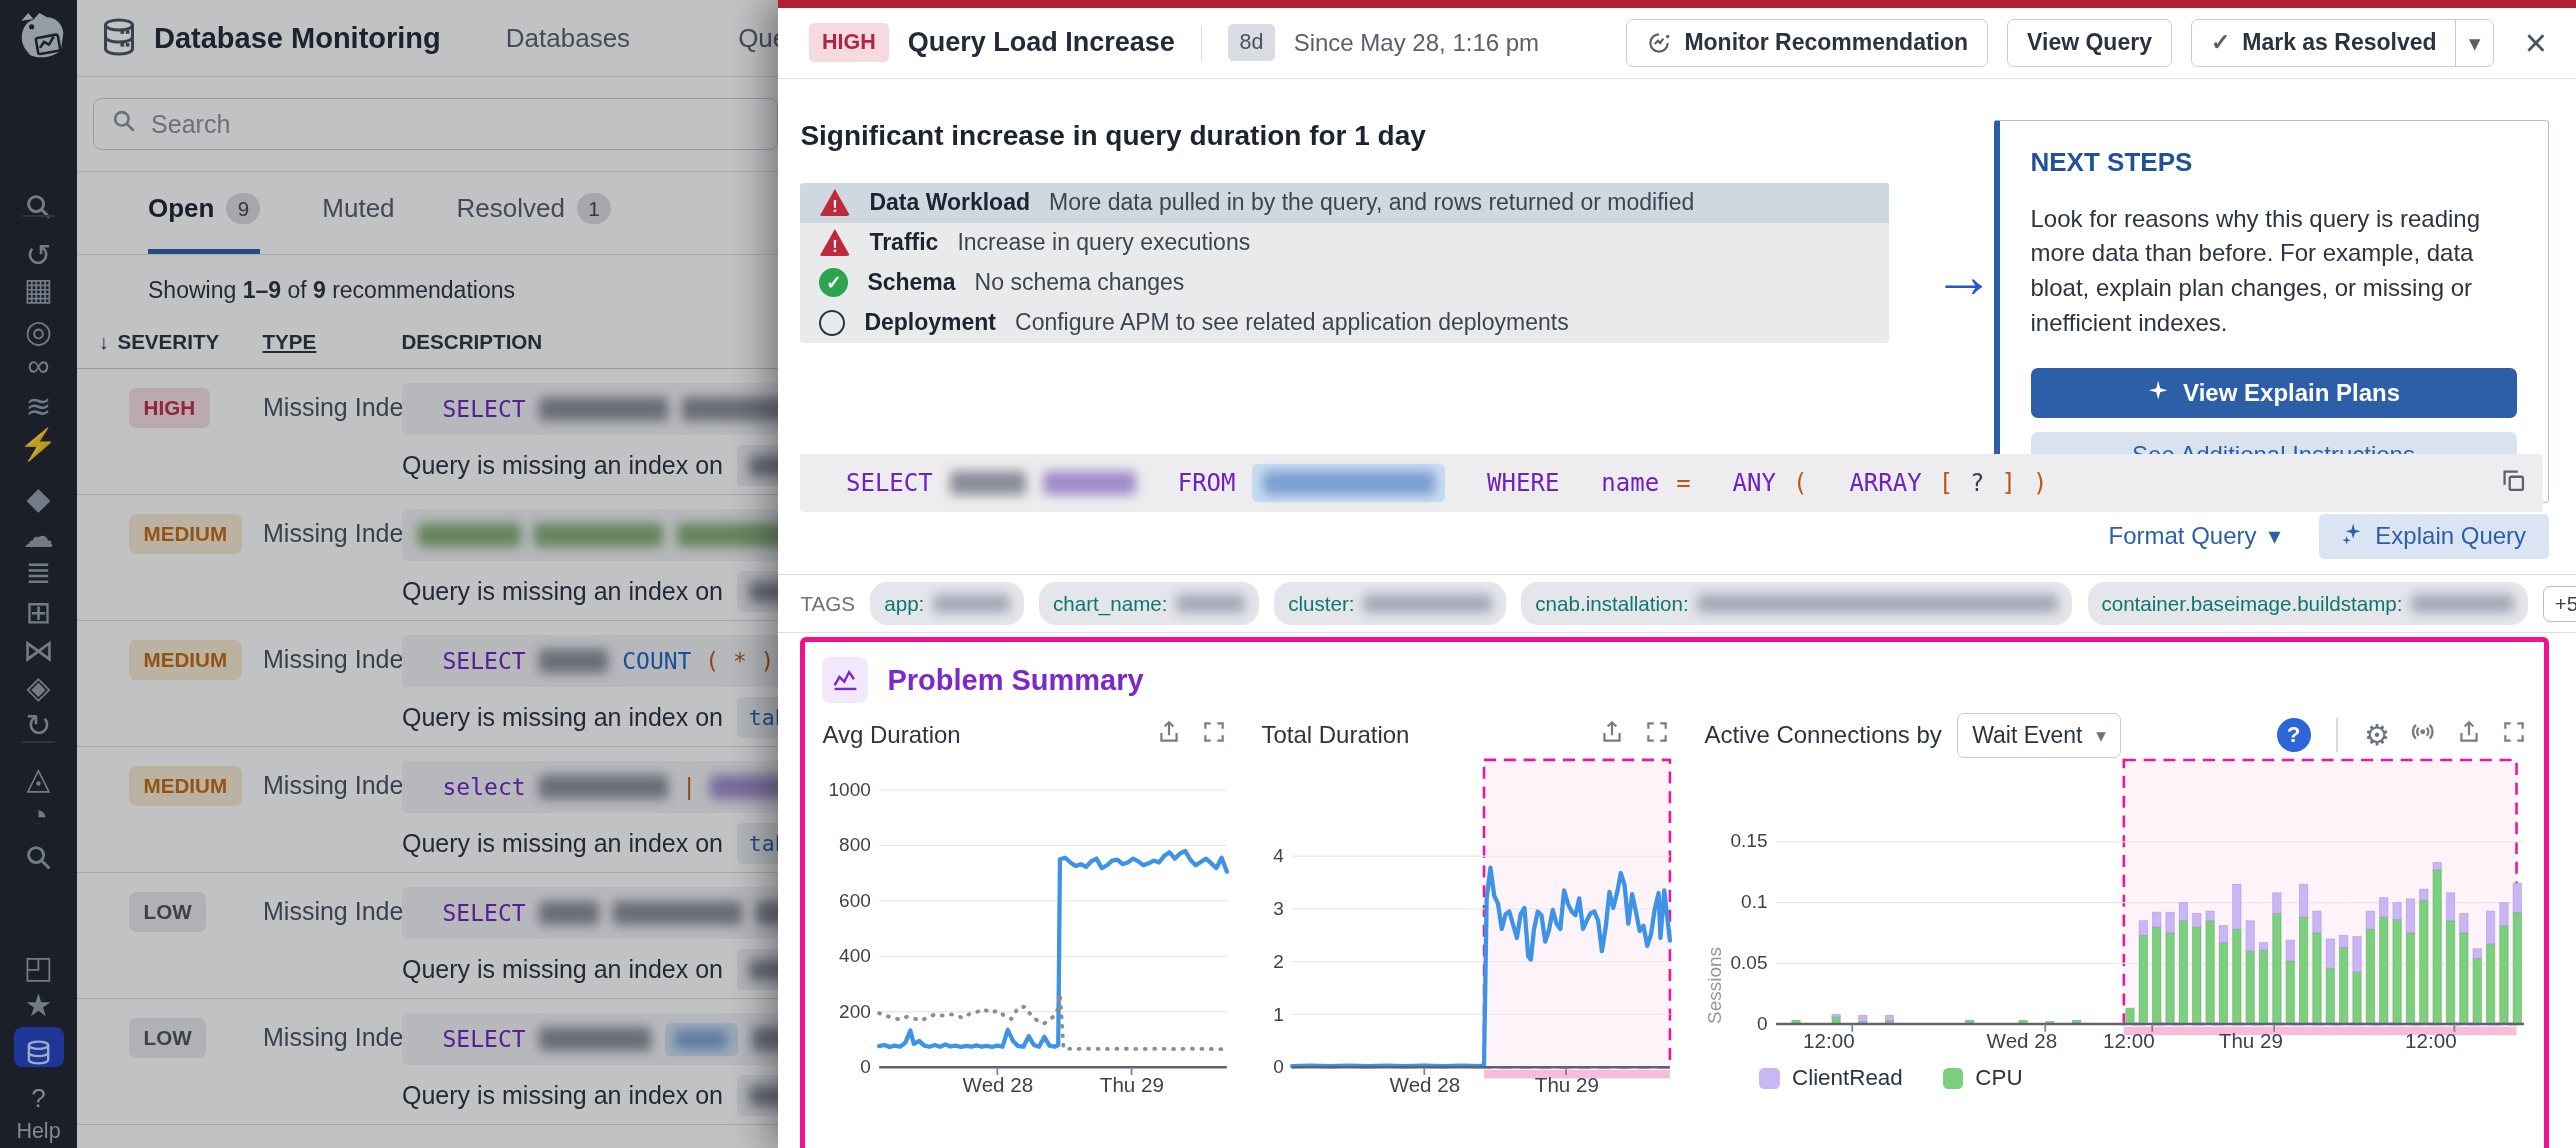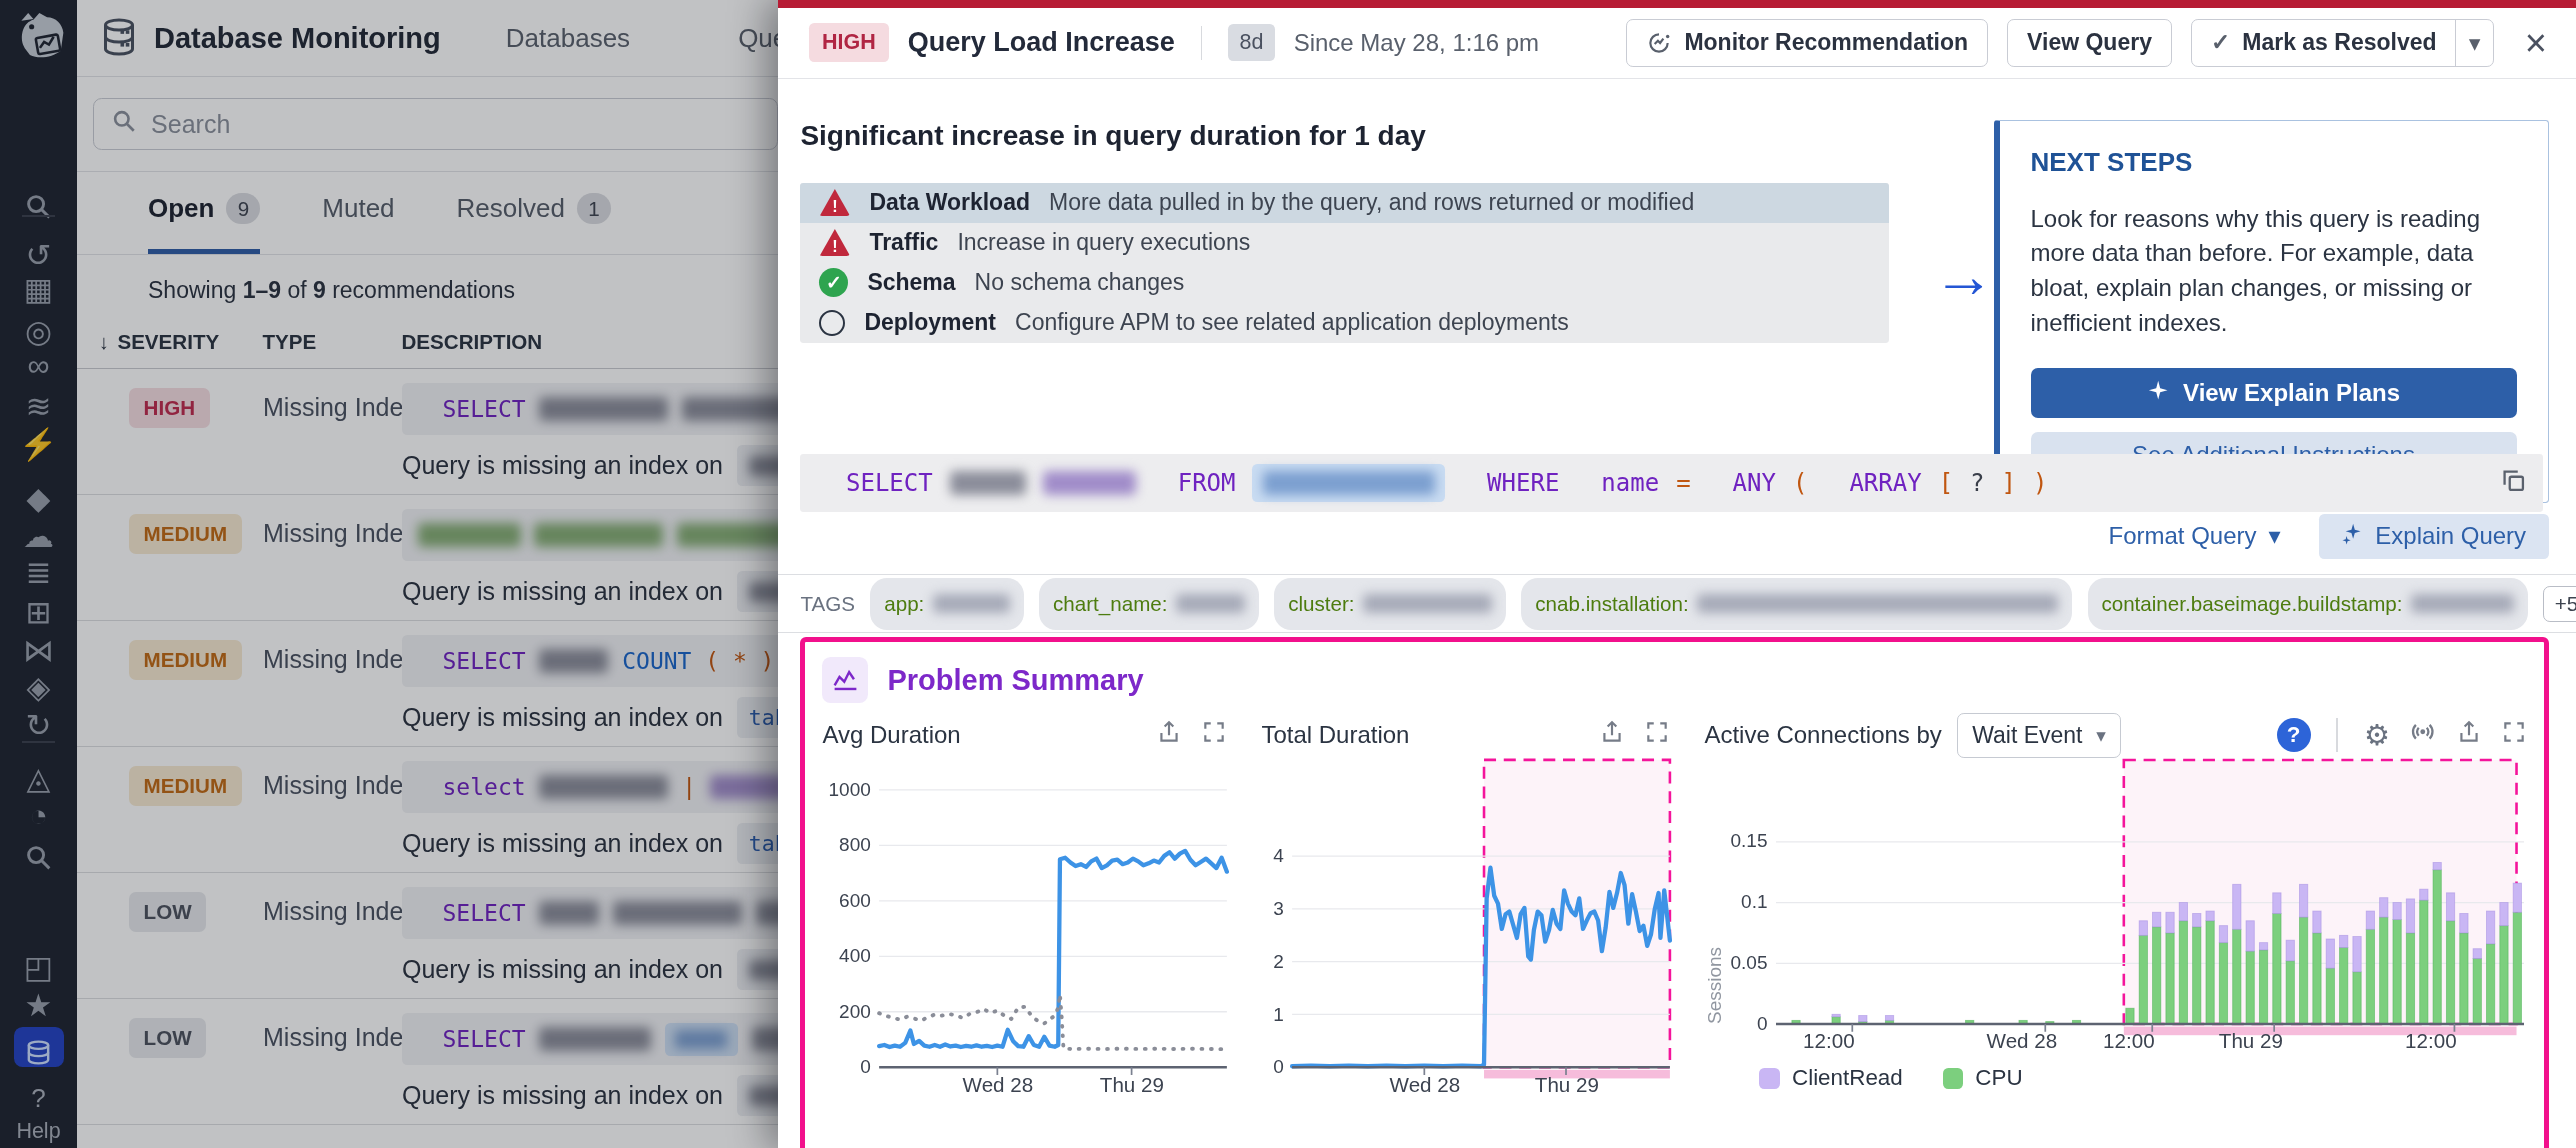--- a/index.html
+++ b/index.html
@@ -24,21 +24,21 @@
   .search-box{width:1204px;height:52px;border:1.7px solid #c9ccd4;border-radius:8.6px;display:flex;align-items:center;gap:13.8px;
               padding-left:17px;color:#8a909b;font-size:25px;background:#fff;cursor:text;}
   .tabs{height:83px;border-bottom:0.9px solid #e2e3e7;display:flex;align-items:flex-end;padding-left:71px;gap:62px;}
   .tab{display:flex;gap:12px;align-items:center;font-size:26px;color:#565d6a;padding-bottom:25px;border-bottom:5.2px solid transparent;cursor:pointer;}
   .tab.active{color:#1d2330;font-weight:bold;border-bottom-color:#2e5ca6;}
   .tab-badge{background:#d9dbe0;color:#3e4450;font-size:20.6px;font-weight:normal;border-radius:15.5px;padding:3.4px 11.2px;}
   .showing{padding:22.4px 0 12px 71px;font-size:23px;color:#2b3240;}
   .showing b{font-weight:bold;}
   .thead{display:flex;height:53px;align-items:center;font-size:20.6px;font-weight:bold;color:#2b3442;border-bottom:0.9px solid #c9cbd0;padding-left:21.5px;}
   .th-sev{width:164px;display:flex;gap:8.6px;align-items:center;}
-  .th-type{width:139px;}
+  .th-type{width:139px;text-decoration:underline;}
   .trow{position:relative;height:126px;border-bottom:0.9px solid #dcdde1;cursor:pointer;}
   .sev{position:absolute;left:52px;top:19px;font-size:20.6px;font-weight:bold;border-radius:6.9px;padding:7.7px 14.6px;}
   .sev.high{background:#f6dde2;color:#bf2b4d;}
   .sev.med{background:#f7ead2;color:#c26a14;}
   .sev.low{background:#e7e9ed;color:#4c525e;}
   .ttype{position:absolute;left:186px;top:24px;font-size:25px;color:#4a5160;}
   .rcode{position:absolute;left:325px;top:13.8px;}
   .code-chip{display:inline-flex;align-items:center;gap:13.8px;background:#f1f2f5;border-radius:5.2px;height:52px;padding:0 15.5px;
              font-family:"DejaVu Sans Mono","Liberation Mono",monospace;font-size:23px;white-space:nowrap;}
   .rdesc{position:absolute;left:325px;top:76px;font-size:25px;color:#2b3240;display:flex;gap:13.8px;align-items:center;white-space:nowrap;}
@@ -98,21 +98,21 @@
                 font-size:24px;cursor:pointer;}
   .code-block{position:relative;margin-top:27.5px;width:1743px;height:58px;background:#ededef;border-radius:3.4px;display:flex;
               align-items:center;gap:17px;padding:0 20.6px;font-family:"DejaVu Sans Mono","Liberation Mono",monospace;font-size:24px;}
   .copy-ic{position:absolute;right:15.5px;top:13px;color:#5a616d;cursor:pointer;}
   .format-row{display:flex;justify-content:flex-end;align-items:center;gap:38px;margin-top:1.7px;height:45px;}
   .link-blue{color:#2d5fa8;font-size:24px;display:flex;gap:12px;align-items:center;cursor:pointer;}
   .explain-btn{background:#dbe4f2;color:#2d5fa8;height:45px;border-radius:5.2px;display:flex;align-items:center;gap:12px;
                padding:0 22.4px;font-size:24px;cursor:pointer;}
   .tags-row{margin:15.5px -27.5px 0 -22.4px;border-top:0.9px solid #dcdee2;border-bottom:0.9px solid #dcdee2;height:59px;display:flex;
             align-items:center;gap:15.5px;font-size:20.6px;color:#6a7280;padding:0 24px 0 22.4px;overflow:hidden;white-space:nowrap;}
-  .tag-pill{background:#e4e6eb;border-radius:17px;height:52px;display:inline-flex;align-items:center;gap:8.6px;padding:0 13.8px;color:#4d7c0f;flex:0 0 auto;}
+  .tag-pill{background:#e4e6eb;border-radius:17px;height:43px;display:inline-flex;align-items:center;gap:8.6px;padding:0 13.8px;color:#0f766e;flex:0 0 auto;}
   .tag-pill .blr{height:19px;}
   .tag-more{border:1.7px solid #b9bdc6;background:#fff;border-radius:6.9px;height:36px;padding:0 10.3px;display:inline-flex;align-items:center;color:#3e4450;margin-left:auto;flex:0 0 auto;cursor:pointer;}
   
   .pp{margin-top:4px;border:5.2px solid #f2108c;border-radius:6px;background:#fff;padding:10.3px 17px 6.9px;height:575px;}
   .pp-header{display:flex;align-items:center;gap:19px;height:55px;}
   .pp-icon{width:46px;height:46px;background:#f1e9fb;border-radius:8.6px;display:flex;align-items:center;justify-content:center;}
   .pp-title{font-size:29px;font-weight:bold;color:#7d28c9;}
   .charts{display:flex;gap:34px;margin-top:3.4px;}
   .chart{display:flex;flex-direction:column;}
   .c1{width:405px;}.c2{width:409px;}.c3{flex:1;}

